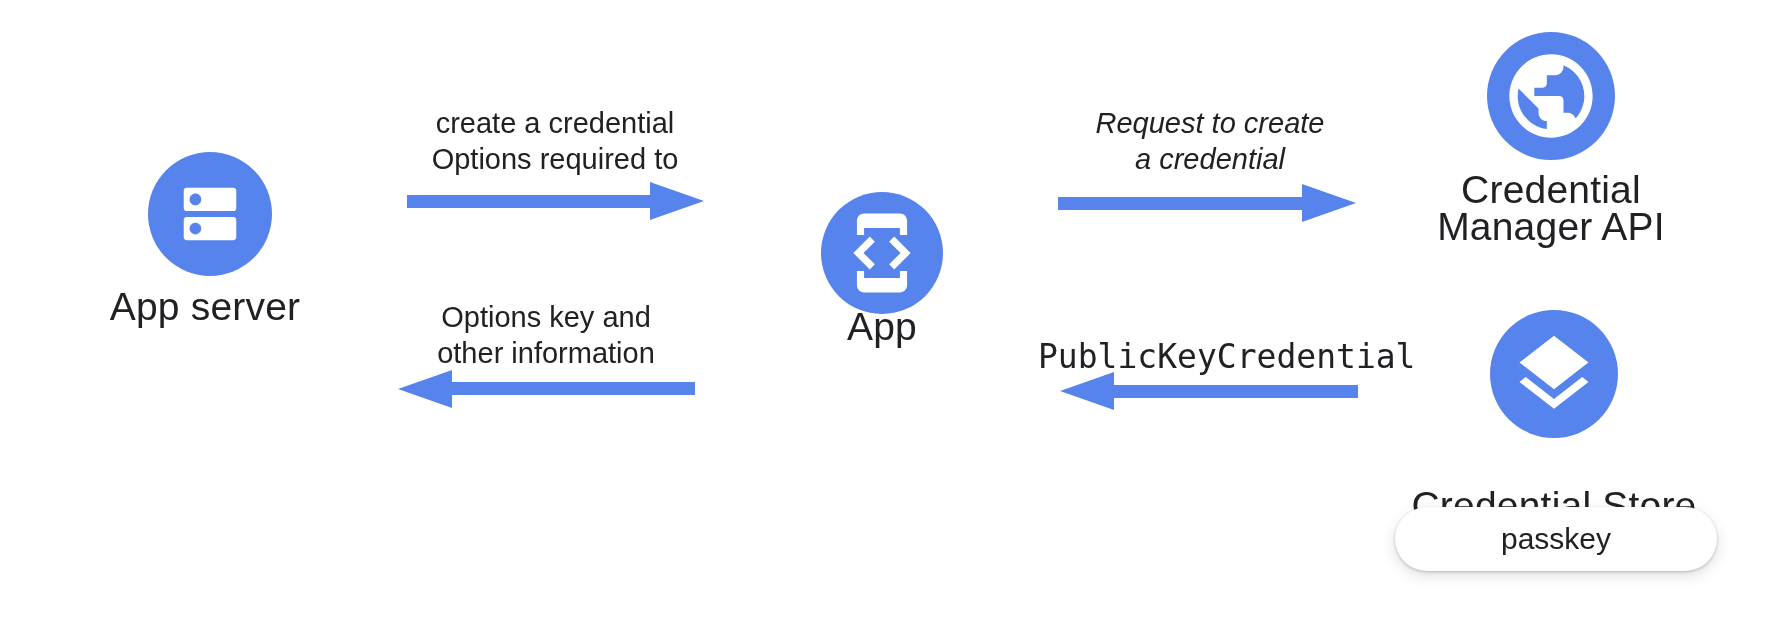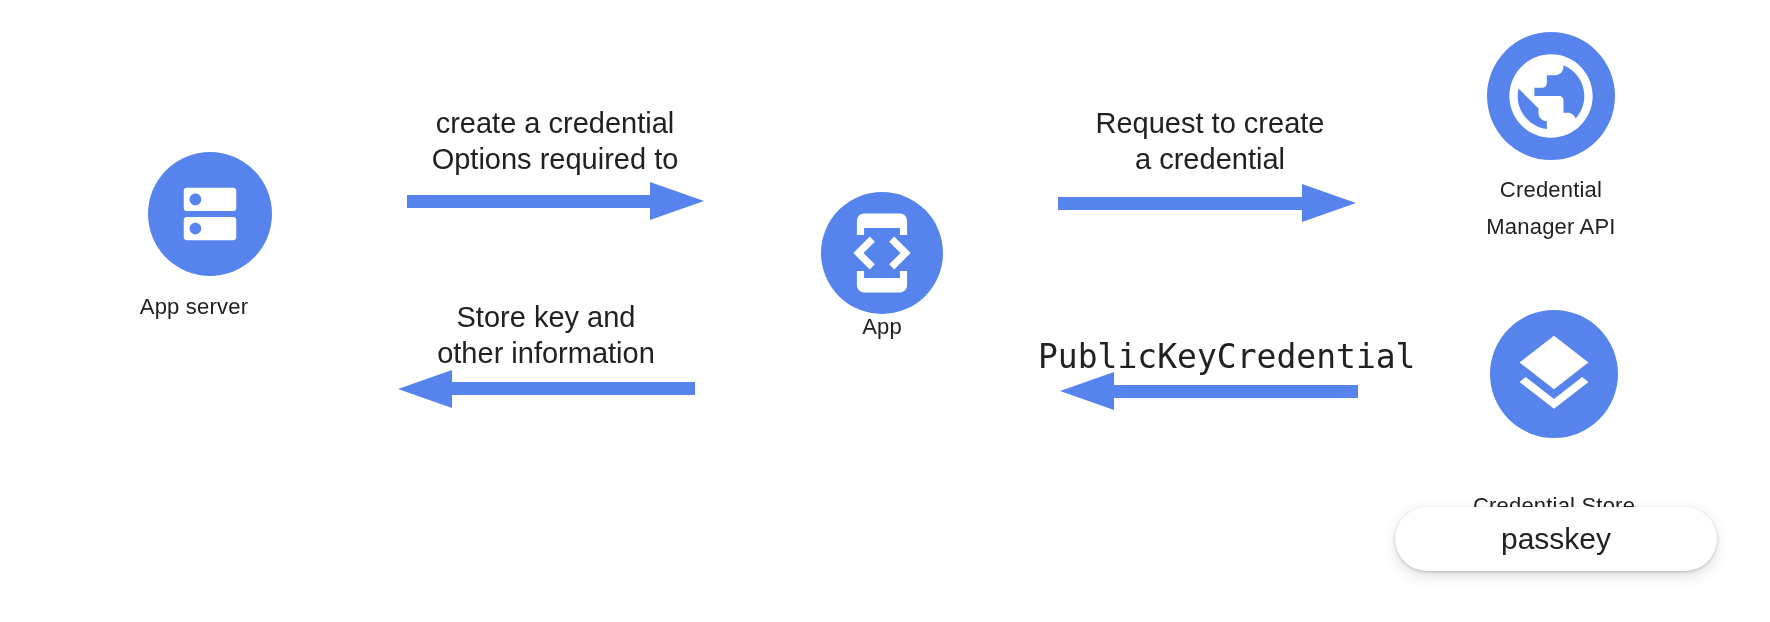--- a/index.html
+++ b/index.html
@@ -24,21 +24,21 @@
     border-radius: 50%;
     background: var(--blue);
     display: flex;
     align-items: center;
     justify-content: center;
   }
   .circle svg { display: block; }
   .node-label {
     position: absolute;
     text-align: center;
-    font-size: 22px;
+    font-size: 39px;
     line-height: 37px;
     font-weight: 500;
     letter-spacing: 0.2px;
   }
   .badge {
     position: absolute;
     background: var(--badge-bg);
     border-radius: 34px;
     box-shadow: 0 1px 3px rgba(60,64,67,.28), 0 5px 14px rgba(60,64,67,.16);
     display: flex;
@@ -78,59 +78,59 @@
 
 <div class="canvas">
 
   <div class="circle" style="left:148px; top:152px; width:124px; height:124px;">
     <span>
       <svg width="70" height="70" viewBox="0 0 24 24">
         <path fill="#FFFFFF" fill-rule="evenodd" d="M20 13H4c-.55 0-1 .45-1 1v6c0 .55.45 1 1 1h16c.55 0 1-.45 1-1v-6c0-.55-.45-1-1-1zM7 19c-1.1 0-2-.9-2-2s.9-2 2-2 2 .9 2 2-.9 2-2 2zM20 3H4c-.55 0-1 .45-1 1v6c0 .55.45 1 1 1h16c.55 0 1-.45 1-1V4c0-.55-.45-1-1-1zM7 9c-1.1 0-2-.9-2-2s.9-2 2-2 2 .9 2 2-.9 2-2 2z"></path>
       </svg>
     </span>
   </div>
-  <div class="node-label" style="left:44px; top:288px; width:300px;">App server</div>
+  <div class="node-label" style="left:55px; top:288px; width:300px;">App server</div>
 
   <div class="arrow-label" style="left:380px; top:105px; width:350px;">
     <div>create a credential</div>
     <div>Options required to</div>
   </div>
   <div class="shaft" style="left:407px; top:195px; width:245px;"></div>
   <div class="head right" style="left:650px; top:182px;"></div>
 
   <div class="circle" style="left:821px; top:192px; width:122px; height:122px;">
     <span>
       <svg width="86" height="86" viewBox="0 0 24 24">
         <path fill="#FFFFFF" d="M7 5h10v2h2V3c0-1.1-.9-2-2-2L7 1c-1.1 0-2 .9-2 2v4h2V5zm8.41 11.59L20 12l-4.59-4.59L14 8.83 17.17 12 14 15.17l1.41 1.42zM10 15.17L6.83 12 10 8.83 8.59 7.41 4 12l4.59 4.59L10 15.17zM17 19H7v-2H5v4c0 1.1.9 2 2 2h10c1.1 0 2-.9 2-2v-4h-2v2z"></path>
       </svg>
     </span>
   </div>
   <div class="node-label" style="left:782px; top:308px; width:200px;">App</div>
 
-  <div class="arrow-label" style="left:1035px; top:105px; width:350px;">
+  <div class="arrow-label" style="left:1035px; top:105px; width:350px;font-style:italic;">
     <div>Request to create</div>
     <div>a credential</div>
   </div>
   <div class="shaft" style="left:1058px; top:197px; width:245px;"></div>
   <div class="head right" style="left:1302px; top:184px;"></div>
 
   <div class="circle" style="left:1487px; top:32px; width:128px; height:128px;">
     <span>
       <svg width="100" height="100" viewBox="0 0 24 24">
         <path fill="#FFFFFF" fill-rule="evenodd" d="M12 2C6.48 2 2 6.48 2 12s4.48 10 10 10 10-4.48 10-10S17.52 2 12 2zm-1 17.93c-3.95-.49-7-3.85-7-7.93 0-.62.08-1.21.21-1.79L9 15v1c0 1.1.9 2 2 2v1.93zm6.9-2.54c-.26-.81-1-1.39-1.9-1.39h-1v-3c0-.55-.45-1-1-1H8v-2h2c.55 0 1-.45 1-1V7h2c1.1 0 2-.9 2-2v-.41c2.93 1.19 5 4.06 5 7.41 0 2.08-.8 3.97-2.1 5.39z"></path>
       </svg>
     </span>
   </div>
   <div class="node-label" style="left:1401px; top:171px; width:300px;">
     <div>Credential</div>
     <div>Manager API</div>
   </div>
 
   <div class="arrow-label" style="left:371px; top:299px; width:350px;">
-    <div>Store key and</div>
+    <div>Options key and</div>
     <div>other information</div>
   </div>
   <div class="head left" style="left:398px; top:370px;"></div>
   <div class="shaft" style="left:450px; top:382px; width:245px;"></div>
 
   <div class="mono-label" style="left:1038px; top:337px; width:372px;">PublicKeyCredential</div>
   <div class="head left" style="left:1060px; top:372px;"></div>
   <div class="shaft" style="left:1112px; top:385px; width:246px;"></div>
 
   <div class="circle" style="left:1490px; top:310px; width:128px; height:128px;">

